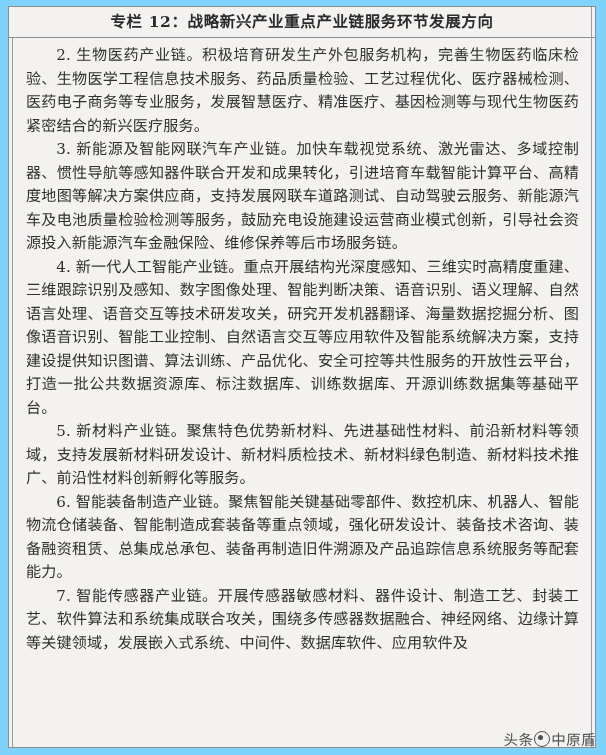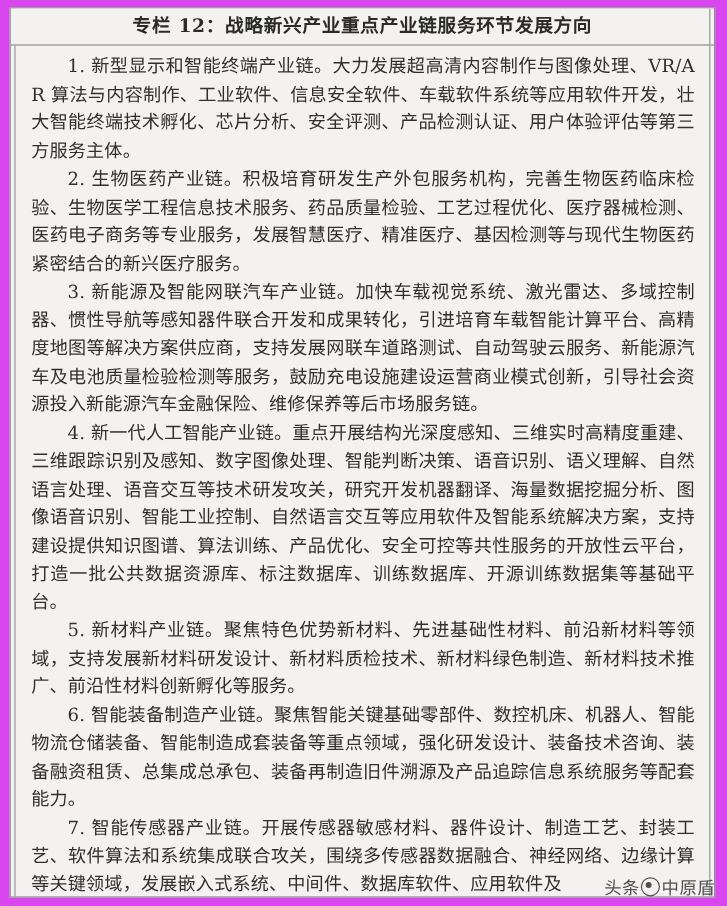--- a/index.html
+++ b/index.html
@@ -11,21 +11,21 @@
     width: 606px;
     height: 755px;
     overflow: hidden;
     font-family: "DejaVu Serif", "Liberation Serif", serif;
   }
 
   #page {
     position: relative;
     width: 606px;
     height: 755px;
-    background: #d946ef;
+    background: #7dd3fc;
   }
 
   
   .box {
     position: absolute;
     left: 8px;
     top: 6px;
     width: 588px;
     height: 742px;
     box-sizing: border-box;
@@ -122,21 +122,20 @@
 
 <div id="page">
 
   <div class="box">
 
     <div class="title-row">
       <div class="title-text">专栏 12：战略新兴产业重点产业链服务环节发展方向</div>
     </div>
 
     <div class="body">
-      <p class="para">1. 新型显示和智能终端产业链。大力发展超高清内容制作与图像处理、VR/AR 算法与内容制作、工业软件、信息安全软件、车载软件系统等应用软件开发，壮大智能终端技术孵化、芯片分析、安全评测、产品检测认证、用户体验评估等第三方服务主体。</p>
       <p class="para">2. 生物医药产业链。积极培育研发生产外包服务机构，完善生物医药临床检验、生物医学工程信息技术服务、药品质量检验、工艺过程优化、医疗器械检测、医药电子商务等专业服务，发展智慧医疗、精准医疗、基因检测等与现代生物医药紧密结合的新兴医疗服务。</p>
       <p class="para">3. 新能源及智能网联汽车产业链。加快车载视觉系统、激光雷达、多域控制器、惯性导航等感知器件联合开发和成果转化，引进培育车载智能计算平台、高精度地图等解决方案供应商，支持发展网联车道路测试、自动驾驶云服务、新能源汽车及电池质量检验检测等服务，鼓励充电设施建设运营商业模式创新，引导社会资源投入新能源汽车金融保险、维修保养等后市场服务链。</p>
       <p class="para">4. 新一代人工智能产业链。重点开展结构光深度感知、三维实时高精度重建、三维跟踪识别及感知、数字图像处理、智能判断决策、语音识别、语义理解、自然语言处理、语音交互等技术研发攻关，研究开发机器翻译、海量数据挖掘分析、图像语音识别、智能工业控制、自然语言交互等应用软件及智能系统解决方案，支持建设提供知识图谱、算法训练、产品优化、安全可控等共性服务的开放性云平台，打造一批公共数据资源库、标注数据库、训练数据库、开源训练数据集等基础平台。</p>
       <p class="para">5. 新材料产业链。聚焦特色优势新材料、先进基础性材料、前沿新材料等领域，支持发展新材料研发设计、新材料质检技术、新材料绿色制造、新材料技术推广、前沿性材料创新孵化等服务。</p>
       <p class="para">6. 智能装备制造产业链。聚焦智能关键基础零部件、数控机床、机器人、智能物流仓储装备、智能制造成套装备等重点领域，强化研发设计、装备技术咨询、装备融资租赁、总集成总承包、装备再制造旧件溯源及产品追踪信息系统服务等配套能力。</p>
       <p class="para">7. 智能传感器产业链。开展传感器敏感材料、器件设计、制造工艺、封装工艺、软件算法和系统集成联合攻关，围绕多传感器数据融合、神经网络、边缘计算等关键领域，发展嵌入式系统、中间件、数据库软件、应用软件及</p>
     </div>
 
   </div>
 

